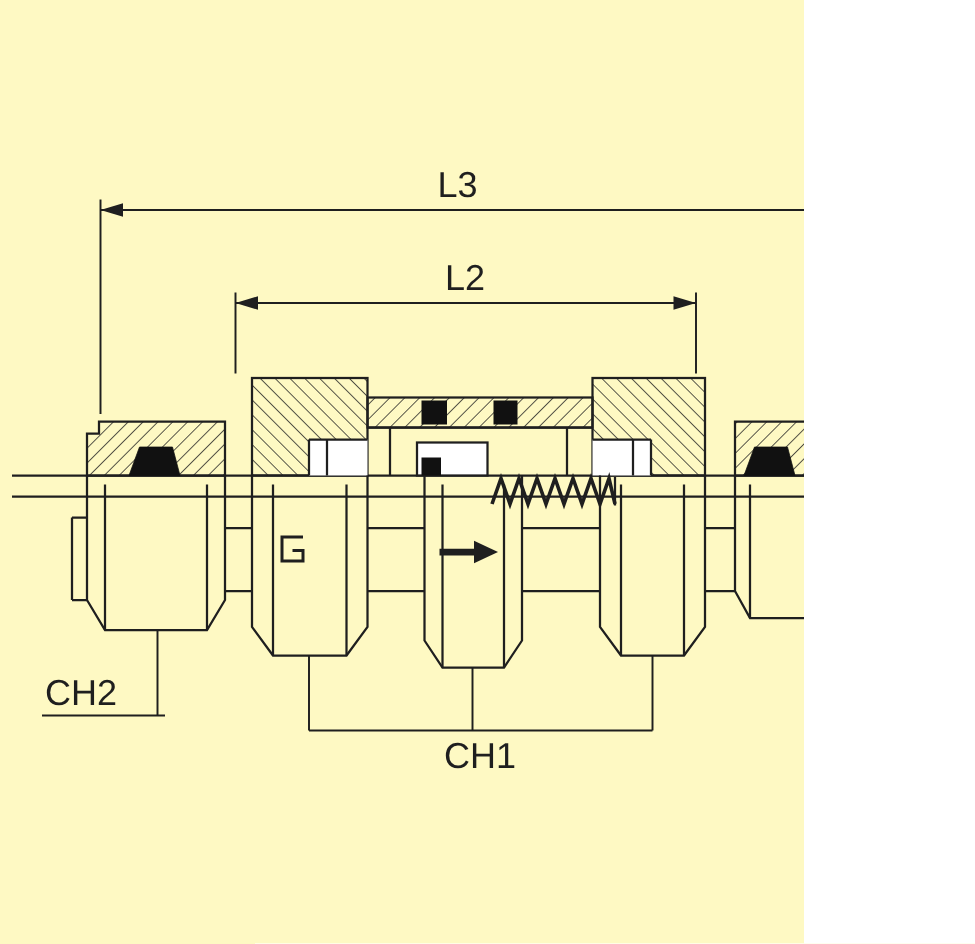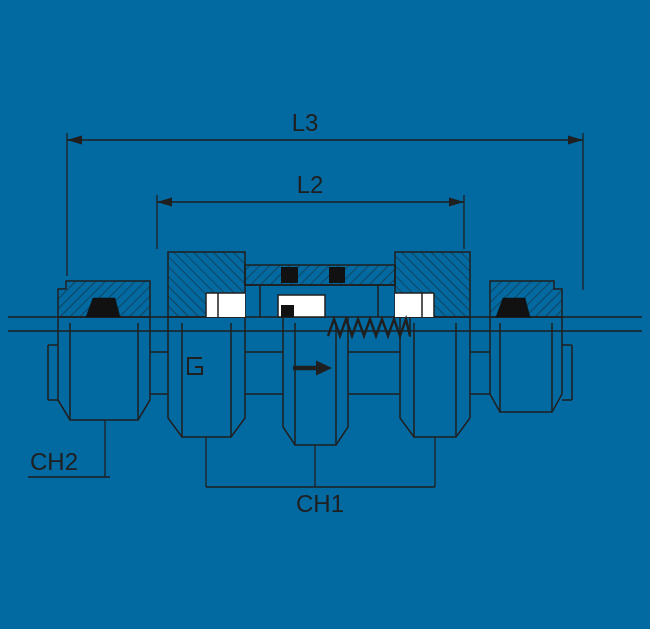--- a/index.html
+++ b/index.html
@@ -2,23 +2,23 @@
 <html><head>
 <meta charset="utf-8">
 <style>
   html, body {
     margin: 0;
     padding: 0;
     background: #ffffff;
   }
   .canvas {
     position: relative;
-    width: 650px;
+    width: 536px;
     height: 629px;
-    background: #0369a1;
+    background: #fef9c3;
     overflow: hidden;
   }
   svg text {
     font-family: "Liberation Sans", sans-serif;
     fill: #1f1f1f;
   }
   .dim-label { font-size: 24px; }
   .part-label { font-size: 24px; }
 </style>
 </head>

